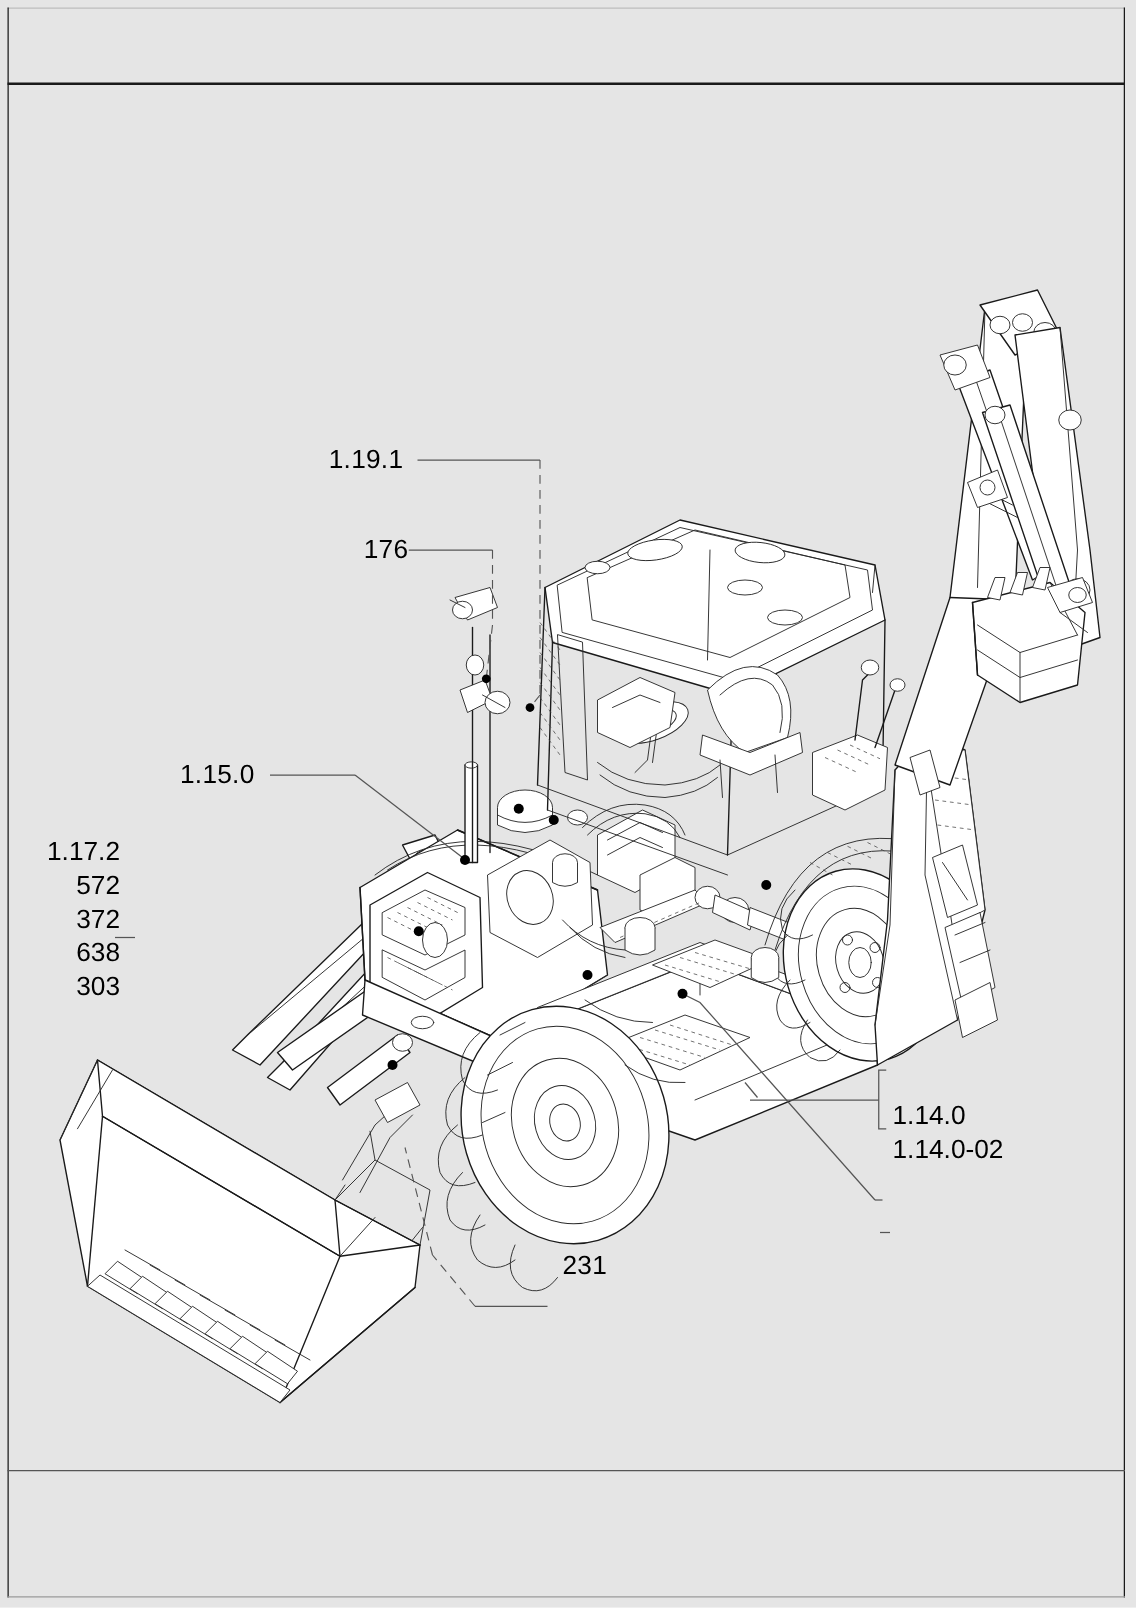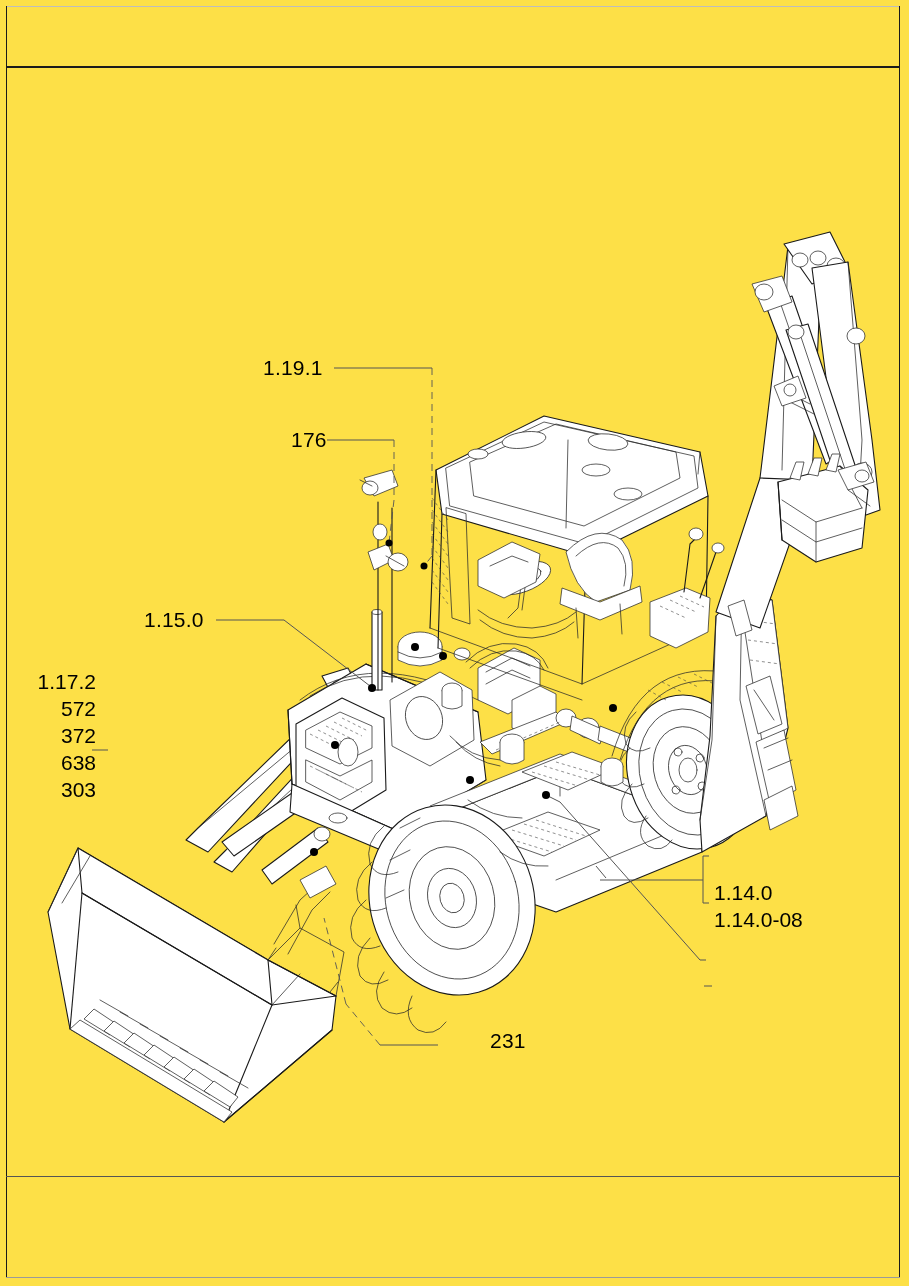--- a/index.html
+++ b/index.html
@@ -13,21 +13,21 @@
     height: 1286px;
     font-family: "Liberation Sans", sans-serif;
     overflow: hidden;
     position: relative;
   }
   #page {
     position: absolute;
     left: 0; top: 0;
     width: 909px;
     height: 1286px;
-    background: #fde047;
+    background: #e5e5e5;
   }
   .frame-line {
     position: absolute;
     background: #1a1a1a;
   }
   
   #border-left   { left: 6px;  top: 6px;  width: 1px;  height: 1272px; }
   #border-right  { left: 899px;top: 6px;  width: 1px;  height: 1272px; }
   #border-top    { left: 6px;  top: 6px;  width: 894px;height: 1px; background:#bdbdbd; }
   #border-bottom { left: 6px;  top: 1277px;width: 894px;height: 1px; background:#9a9a9a; }
@@ -442,19 +442,19 @@
   <div class="label-group right-align" style="left:27px; top:643px; width:69px;">
     <div class="label-row">1.17.2</div>
     <div class="label-row">572</div>
     <div class="label-row">372</div>
     <div class="label-row">638</div>
     <div class="label-row">303</div>
   </div>
 
   <div class="label-group" style="left:714px; top:854px;">
     <div class="label-row">1.14.0</div>
-    <div class="label-row">1.14.0-08</div>
+    <div class="label-row">1.14.0-02</div>
   </div>
 
 
-  <div class="label" style="left:450px; top:1028px;margin-left:40px;">231</div>
+  <div class="label" style="left:450px; top:1000px;">231</div>
 
 </div>
 
 </body></html>

